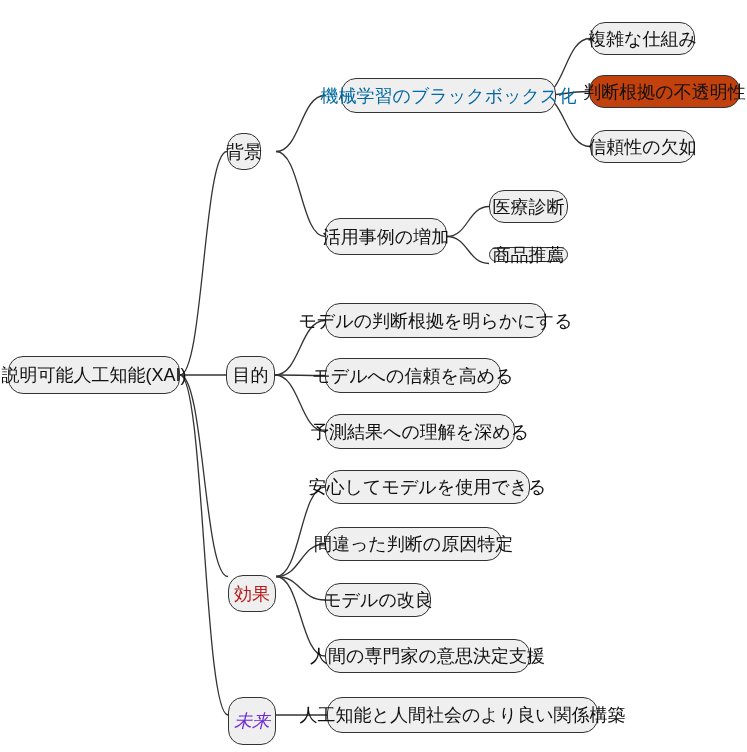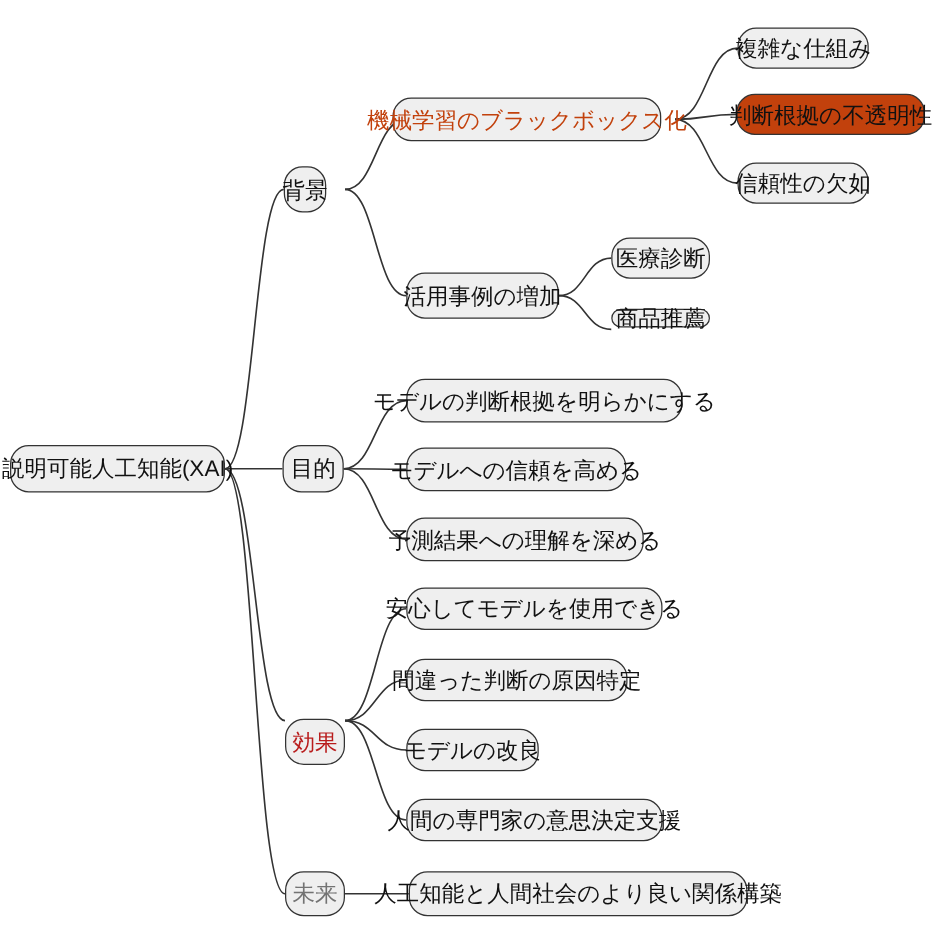--- a/index.html
+++ b/index.html
@@ -61,22 +61,22 @@
       <path d="M 276 576.5 C 300.5 576.5, 300.5 544, 325 544" fill="none" stroke="#333333" stroke-width="1.3"></path>
       <path d="M 276 576.5 C 300.5 576.5, 300.5 600, 325 600" fill="none" stroke="#333333" stroke-width="1.3"></path>
       <path d="M 276 576.5 C 300.5 576.5, 300.5 656, 325 656" fill="none" stroke="#333333" stroke-width="1.3"></path>
       <path d="M 276 715 C 301.5 715, 301.5 715, 327 715" fill="none" stroke="#333333" stroke-width="1.3"></path>
     </svg>
 
 <div class="node" style="left: 8px; top: 356px; width: 172px; height: 38px; background: rgb(239, 239, 239); border-color: rgb(51, 51, 51); color: rgb(17, 17, 17);">説明可能人工知能(XAI)</div>
     <div class="node" style="left: 227px; top: 133px; width: 34px; height: 37px; background: rgb(239, 239, 239); border-color: rgb(51, 51, 51); color: rgb(17, 17, 17); text-align: right;">背景</div>
     <div class="node" style="left: 226px; top: 356px; width: 49px; height: 38px; background: rgb(239, 239, 239); border-color: rgb(51, 51, 51); color: rgb(17, 17, 17);">目的</div>
     <div class="node" style="left: 228px; top: 575px; width: 48px; height: 37px; background: rgb(239, 239, 239); border-color: rgb(51, 51, 51); color: #b91c1c;">効果</div>
-    <div class="node" style="left: 228px; top: 697px; width: 48px; height: 36px; background: rgb(239, 239, 239); border-color: rgb(51, 51, 51); color: #737373;">未来</div>
-    <div class="node" style="left: 314px; top: 78px; width: 215px; height: 35px; background: rgb(239, 239, 239); border-color: rgb(51, 51, 51); color: #c2410c;">機械学習のブラックボックス化</div>
+    <div class="node" style="left: 228px; top: 697px; width: 48px; height: 48px; background: rgb(239, 239, 239); border-color: rgb(51, 51, 51); color: #6d28d9; font-style: italic;">未来</div>
+    <div class="node" style="left: 341px; top: 78px; width: 215px; height: 35px; background: rgb(239, 239, 239); border-color: rgb(51, 51, 51); color: #0369a1;">機械学習のブラックボックス化</div>
     <div class="node" style="left: 325px; top: 218px; width: 122px; height: 37px; background: rgb(239, 239, 239); border-color: rgb(51, 51, 51); color: rgb(17, 17, 17);">活用事例の増加</div>
     <div class="node" style="left: 590px; top: 22px; width: 105px; height: 33px; background: rgb(239, 239, 239); border-color: rgb(51, 51, 51); color: rgb(17, 17, 17);">複雑な仕組み</div>
     <div class="node" style="left: 589px; top: 75px; width: 151px; height: 33px; background: #c2410c; border-color: rgb(51, 51, 51); color: rgb(17, 17, 17);">判断根拠の不透明性</div>
     <div class="node" style="left: 590px; top: 130px; width: 105px; height: 33px; background: rgb(239, 239, 239); border-color: rgb(51, 51, 51); color: rgb(17, 17, 17);">信頼性の欠如</div>
     <div class="node" style="left: 489px; top: 190px; width: 79px; height: 33px; background: rgb(239, 239, 239); border-color: rgb(51, 51, 51); color: rgb(17, 17, 17);">医療診断</div>
     <div class="node" style="left: 489px; top: 247px; width: 79px; height: 15px; background: rgb(239, 239, 239); border-color: rgb(51, 51, 51); color: rgb(17, 17, 17);">商品推薦</div>
     <div class="node" style="left: 325px; top: 303px; width: 221px; height: 35px; background: rgb(239, 239, 239); border-color: rgb(51, 51, 51); color: rgb(17, 17, 17);">モデルの判断根拠を明らかにする</div>
     <div class="node" style="left: 325px; top: 358px; width: 176px; height: 35px; background: rgb(239, 239, 239); border-color: rgb(51, 51, 51); color: rgb(17, 17, 17);">モデルへの信頼を高める</div>
     <div class="node" style="left: 325px; top: 414px; width: 190px; height: 35px; background: rgb(239, 239, 239); border-color: rgb(51, 51, 51); color: rgb(17, 17, 17);">予測結果への理解を深める</div>
     <div class="node" style="left: 325px; top: 470px; width: 205px; height: 34px; background: rgb(239, 239, 239); border-color: rgb(51, 51, 51); color: rgb(17, 17, 17);">安心してモデルを使用できる</div>

